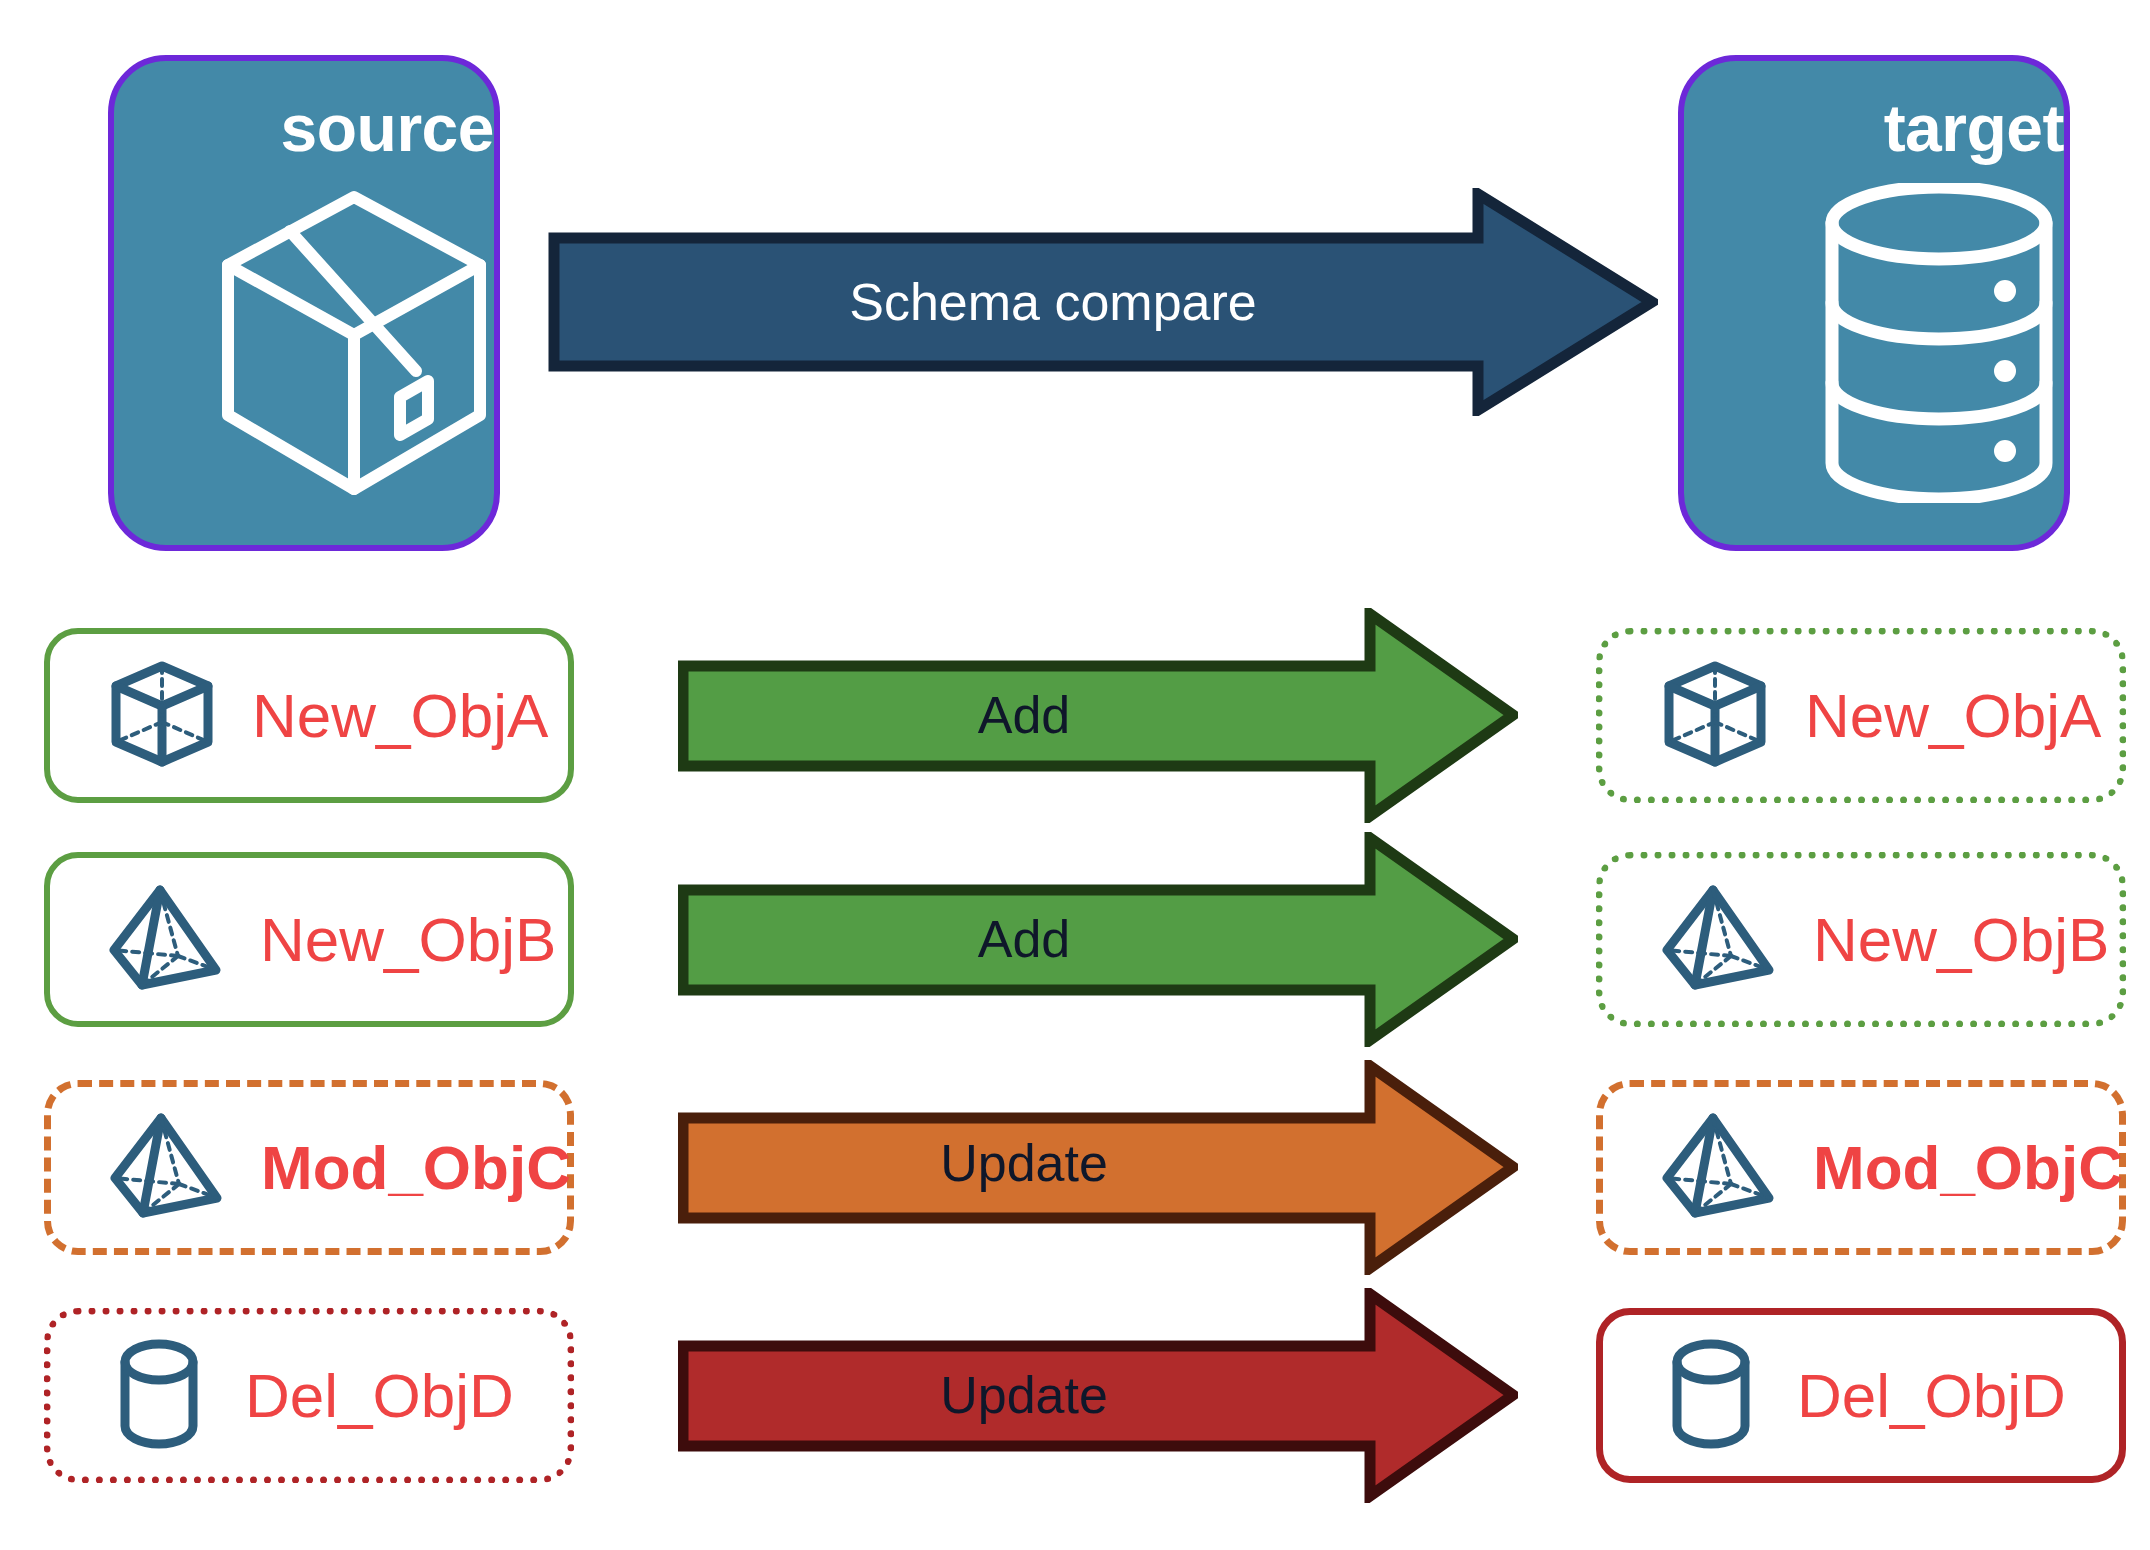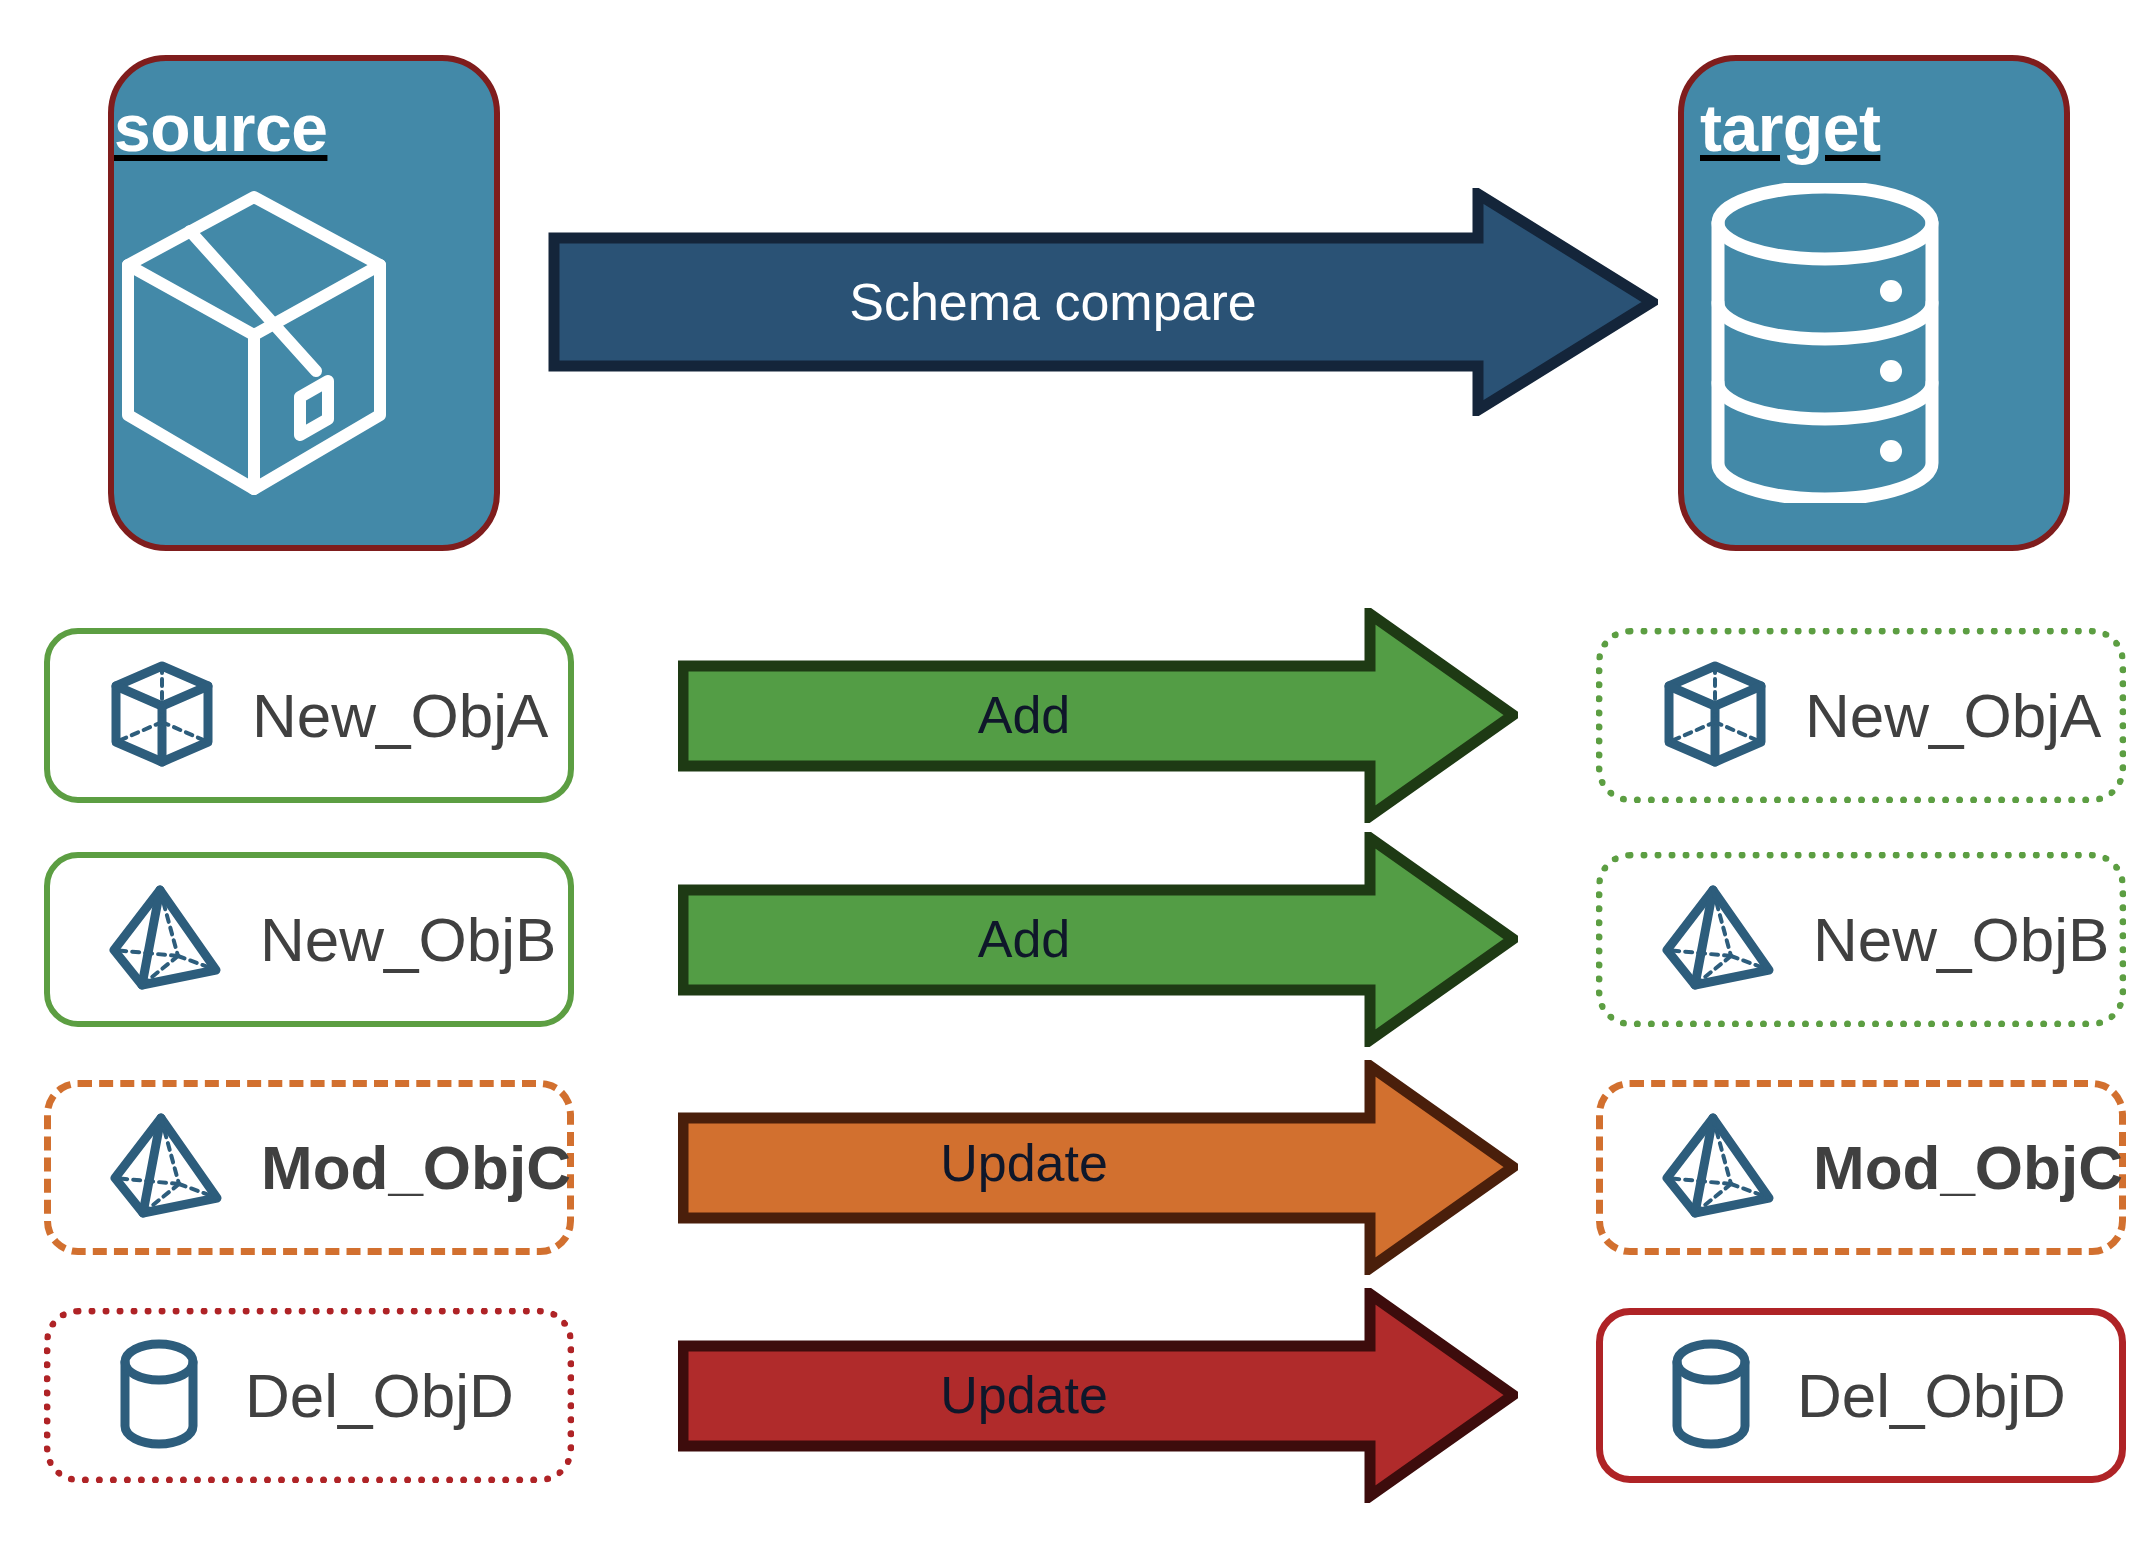--- a/index.html
+++ b/index.html
@@ -9,27 +9,26 @@
     font-family:"Liberation Sans", sans-serif;
     overflow:hidden;
     position:relative;
   }
   #stage{position:absolute;left:0;top:0;width:2150px;height:1550px;}
 
   
   .endpoint{
     position:absolute;
     background:#4389A8;
-    border:6px solid #7f1d1d;
+    border:6px solid #6d28d9;
     border-radius:58px;
     box-sizing:border-box;
     display:flex;
     flex-direction:column;
-    align-items:flex-start;
-    text-decoration:underline;
+    align-items:flex-end;
   }
   .endpoint-title{
     color:#ffffff;
     font-size:66px;
     font-weight:bold;
     letter-spacing:-0.5px;
     margin-top:34px;
     line-height:1;
     user-select:none;
   }
@@ -56,21 +55,21 @@
     background:#ffffff;
     border-radius:34px;
     display:flex;
     align-items:center;
     padding-left:58px;
   }
   .card .obj-icon{flex:0 0 auto;}
   .card .obj-label{
     margin-left:36px;
     font-size:62px;
-    color:#404040;
+    color:#ef4444;
     white-space:nowrap;
     user-select:none;
   }
   .card.solid-green{border:6px solid #5C9E42;}
   .card.dotted-green{border:7px dotted #5C9E42;}
   .card.dashed-orange{border:7px dashed #D2702F;font-weight:bold;}
   .card.dotted-red{border:7px dotted #AF2326;}
   .card.solid-red{border:7px solid #AF2326;}
 
   

